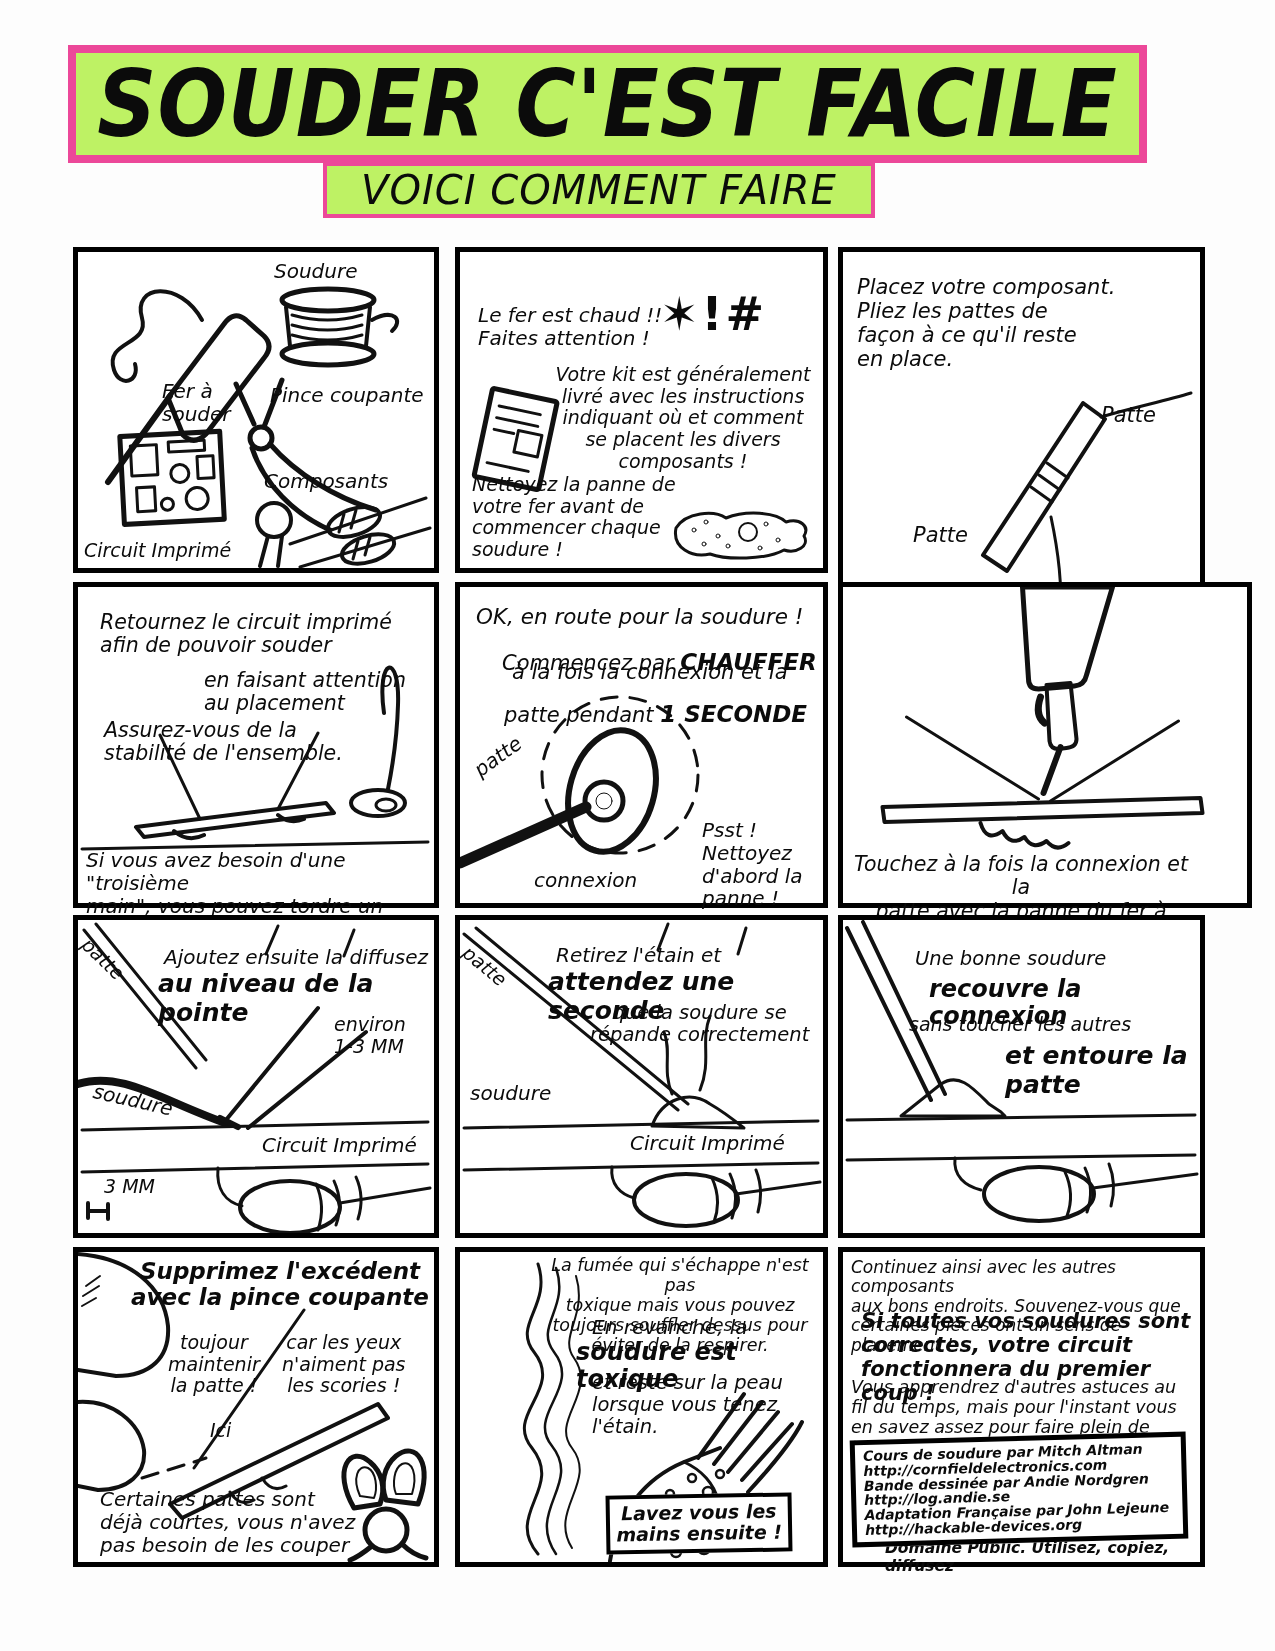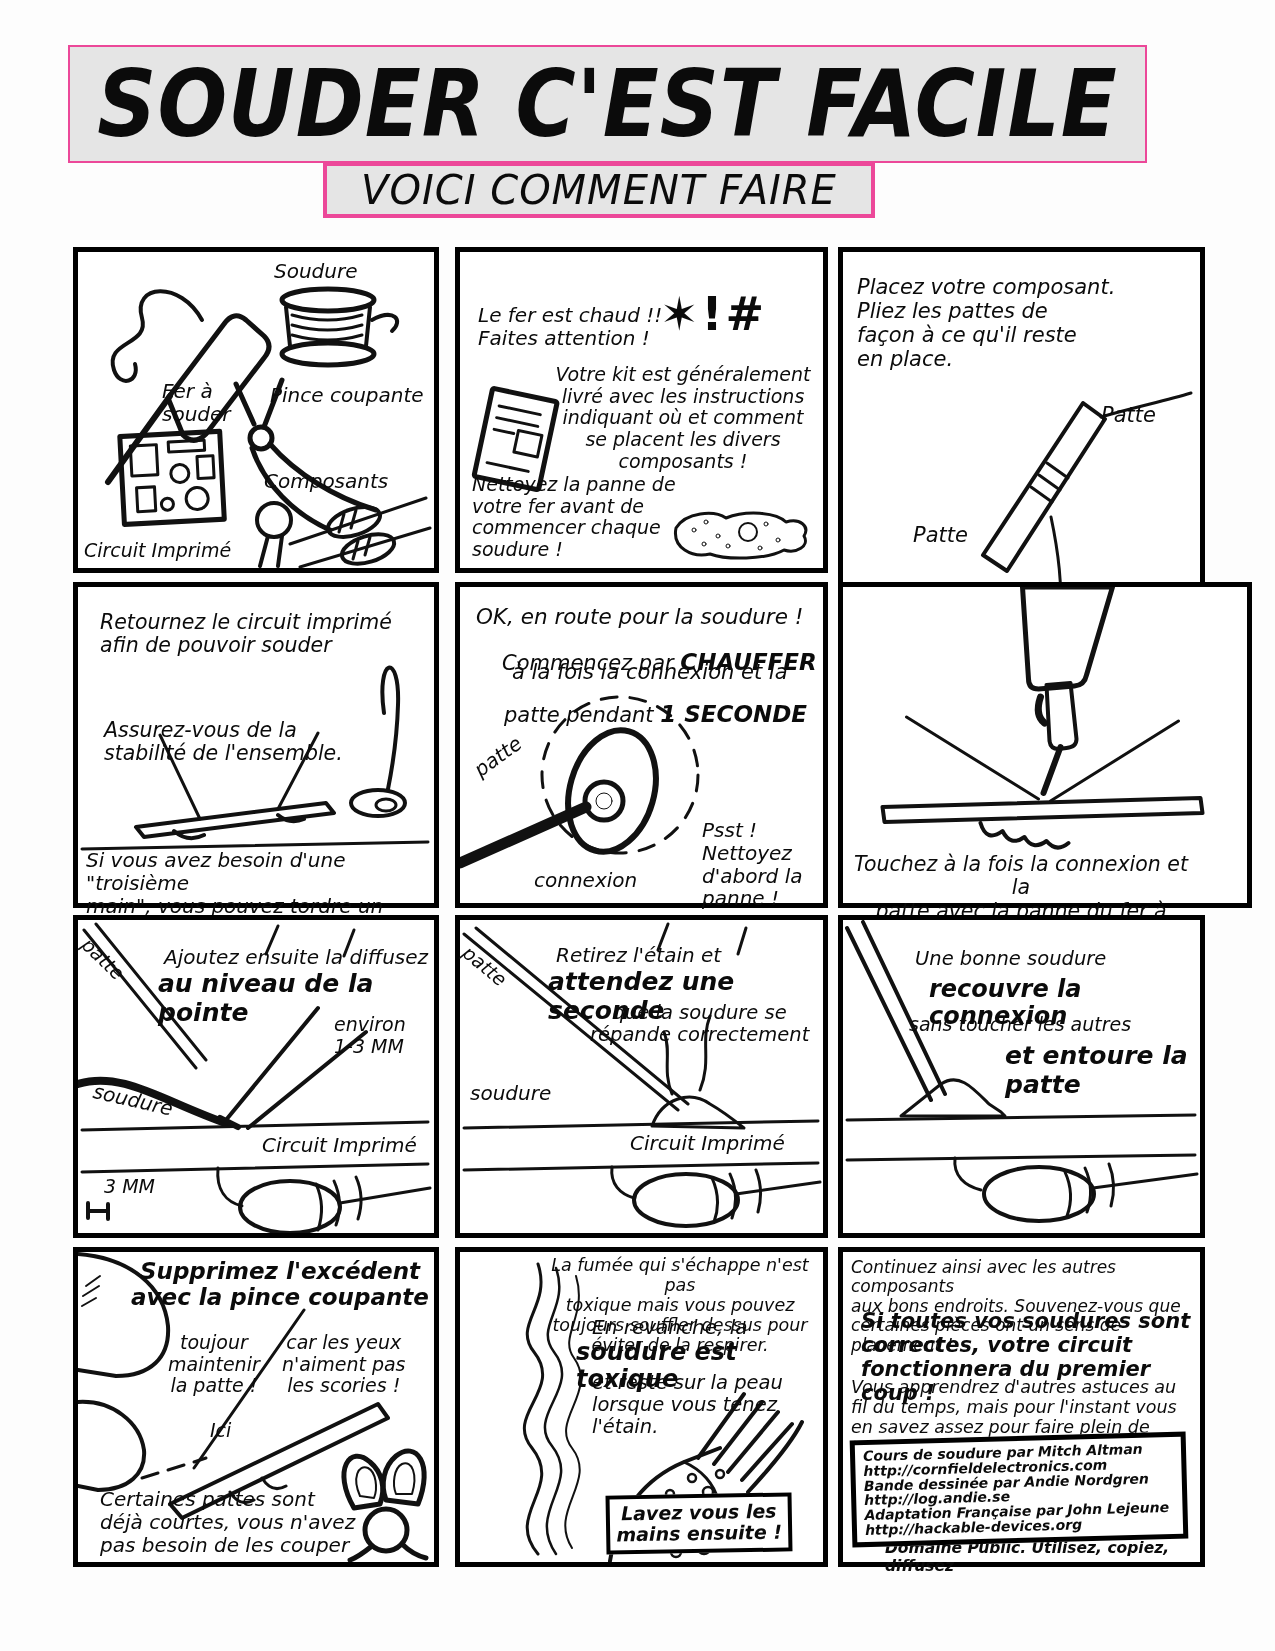--- a/index.html
+++ b/index.html
@@ -1,18 +1,18 @@
 <!DOCTYPE html>
 <html><head>
 <meta charset="utf-8">
 <style>
   html,body{margin:0;padding:0;background:#e8e8e8;}
   #page{position:relative;width:1275px;height:1651px;background:#fdfdfd;overflow:hidden;
         font-family:"DejaVu Sans",sans-serif;color:#0b0b0b;}
-  .box{position:absolute;background:#e5e5e5;border:2px solid #ec4899;box-sizing:border-box;}
+  .box{position:absolute;background:#bef264;border:8px solid #ec4899;box-sizing:border-box;}
   .panel{position:absolute;background:#fff;border:5px solid #000;box-sizing:border-box;}
   .t{position:absolute;white-space:pre-line;font-style:italic;line-height:1.14;}
   .b{font-weight:bold;}
   .c{text-align:center;}
   .art{position:absolute;left:0;top:0;width:100%;height:100%;}
   .art path,.art line,.art circle,.art ellipse,.art rect{stroke:#111;fill:none;stroke-linecap:round;stroke-linejoin:round;}
   #title-box{left:68px;top:45px;width:1079px;height:118px;display:flex;align-items:center;justify-content:center;}
   #title-box .txt{font-size:82px;font-weight:bold;font-style:italic;letter-spacing:1px;transform:scaleY(1.12);}
   #subtitle-box{left:323px;top:162px;width:552px;height:56px;border-width:4px;display:flex;align-items:center;justify-content:center;z-index:3;}
   #subtitle-box .txt{font-size:40px;font-style:italic;letter-spacing:1px;}
@@ -143,20 +143,22 @@
         <path d="M122 232 L82 148 M200 222 L240 146" stroke-width="3"></path>
       </g>
       <g>
         <path d="M306 126 C 298 70 322 64 320 118 C 319 152 314 182 310 202" stroke-width="4"></path>
         <ellipse cx="300" cy="216" rx="27" ry="13" stroke-width="4"></ellipse>
         <ellipse cx="308" cy="218" rx="10" ry="6" stroke-width="3"></ellipse>
       </g>
     </svg>
     <div class="t" style="left:22px;top:24px;font-size:20.5px;">Retournez le circuit imprimé
 afin de pouvoir souder</div>
+    <div class="t" style="left:126px;top:82px;font-size:20.5px;">en faisant attention
+au placement</div>
     <div class="t" style="left:26px;top:132px;font-size:20.5px;">Assurez-vous de la
 stabilité de l'ensemble.</div>
     <div class="t" style="left:8px;top:262px;font-size:20px;">Si vous avez besoin d'une "troisième
 main", vous pouvez tordre un morceau
 de soudure au lieu de le tenir à la main.</div>
   </div>
 
   <div class="panel" style="left:455px;top:582px;width:373px;height:326px;">
     <svg class="art" viewBox="0 0 363 316">
       <circle cx="160" cy="188" r="78" stroke-width="3" stroke-dasharray="16 13"></circle>

